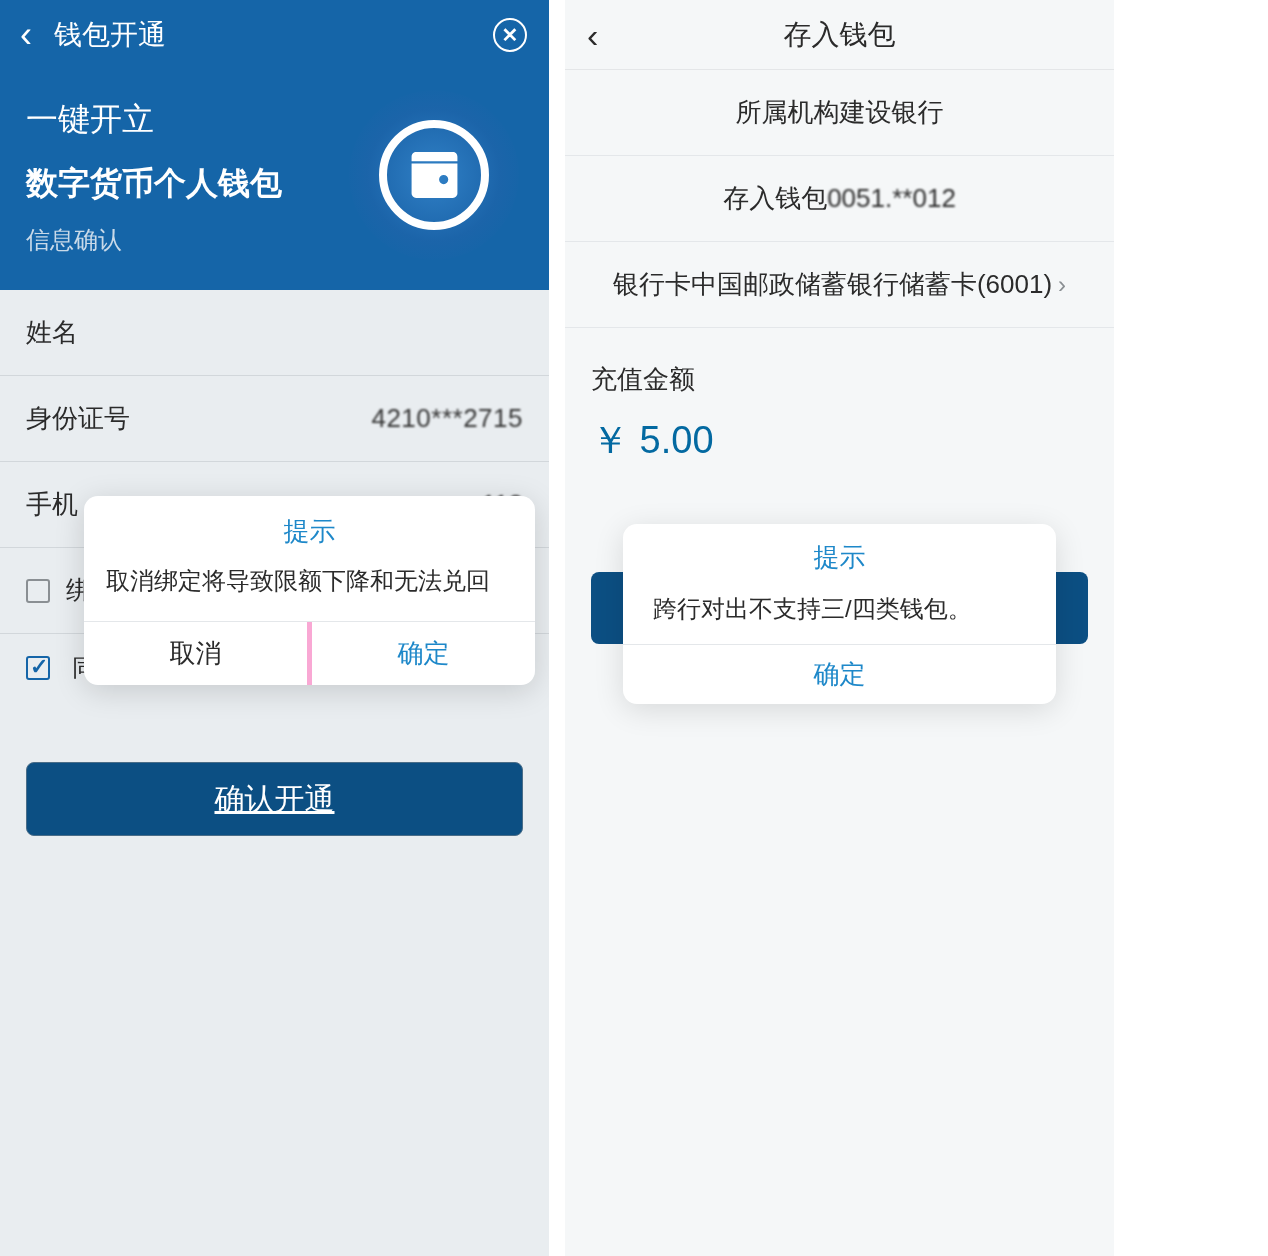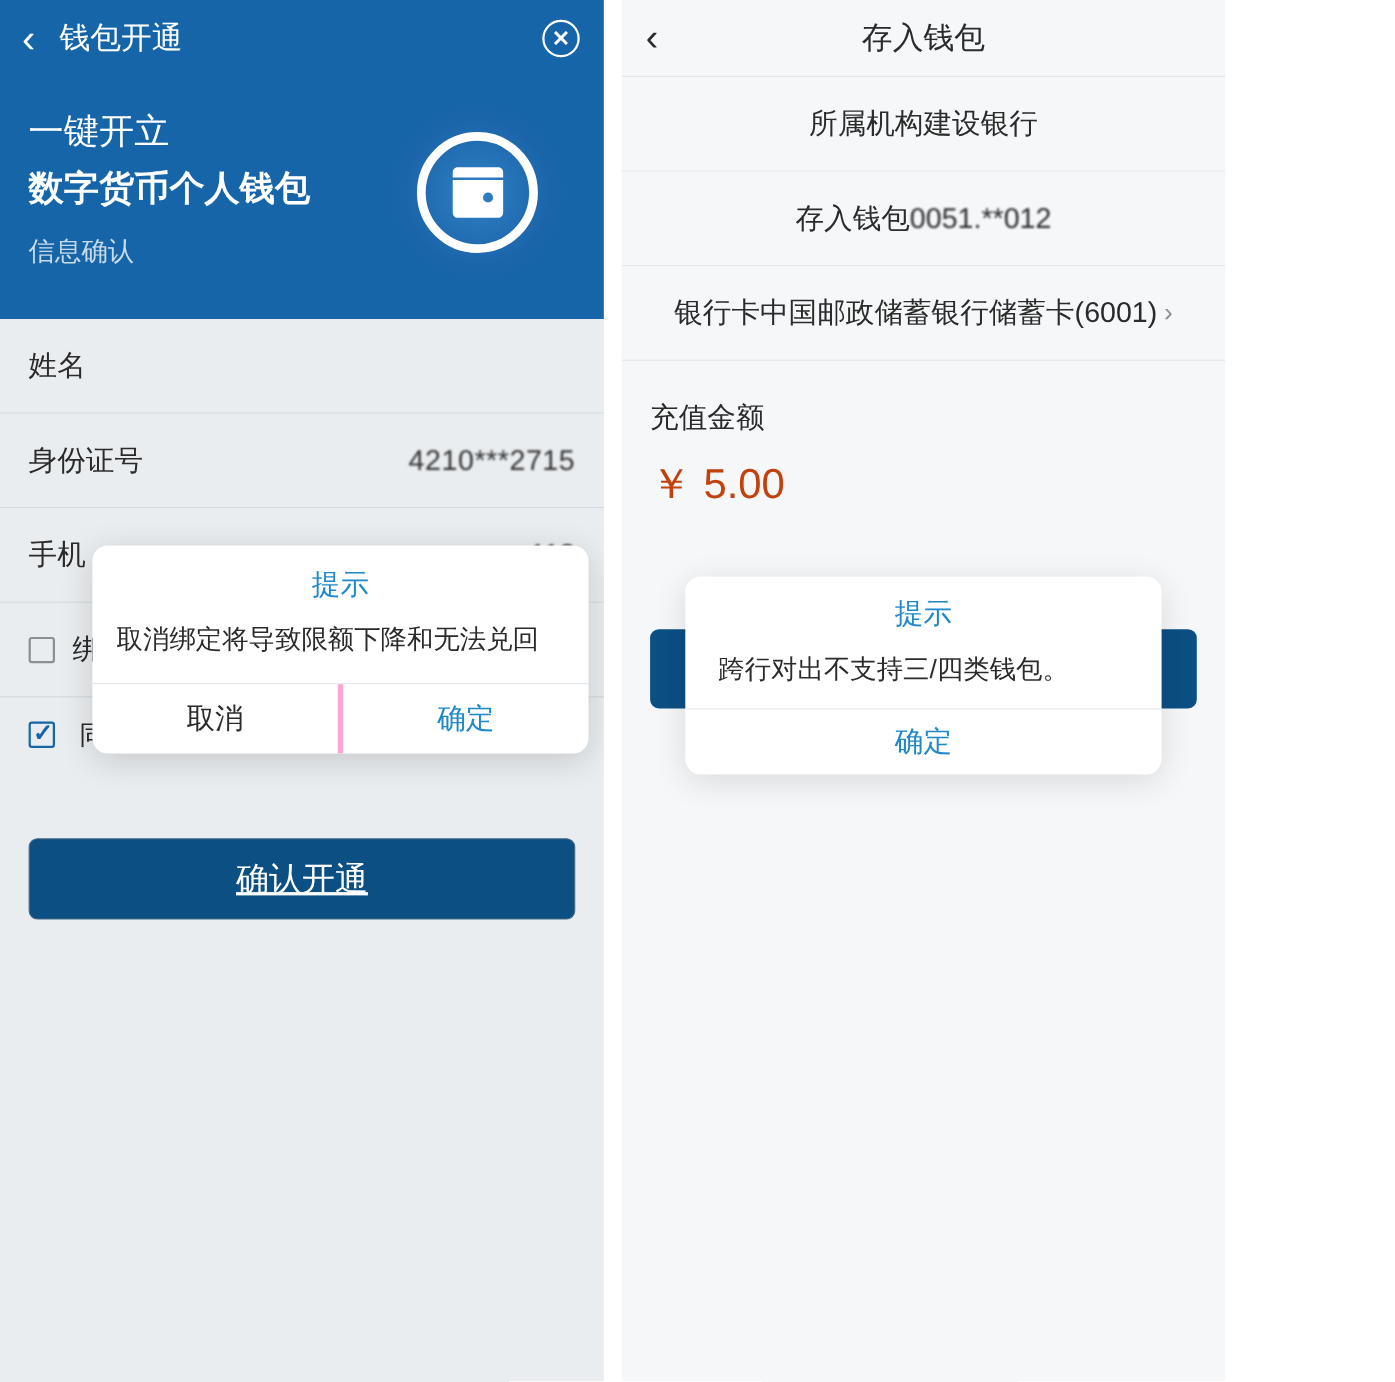--- a/index.html
+++ b/index.html
@@ -9,21 +9,21 @@
   .phone-right { width: 549px; margin-left: 8px; }
   .gap { width: 8px; background: #fff; }
 
   
   .l-header-bar { height: 70px; background: #1565a8; display: flex; align-items: center; padding: 0 20px; color: #fff; position: relative; }
   .l-back { font-size: 36px; color: #fff; margin-right: 22px; line-height: 1; }
   .l-header-title { font-size: 28px; color: #fff; font-weight: 400; }
   .l-close { position: absolute; right: 22px; top: 50%; transform: translateY(-50%); width: 34px; height: 34px; border: 2.5px solid #fff; border-radius: 50%; display: flex; align-items: center; justify-content: center; color: #fff; font-size: 20px; font-weight: bold; }
 
   .l-hero { background: #1565a8; padding: 28px 26px 40px 26px; position: relative; height: 220px; }
-  .l-hero-line1 { color: #fff; font-size: 32px; font-weight: 400; margin-bottom: 8px; }
+  .l-hero-line1 { color: #fff; font-size: 32px; font-weight: 400; margin-bottom: 20px; }
   .l-hero-line2 { color: #fff; font-size: 32px; font-weight: 700; margin-bottom: 18px; }
   .l-hero-sub { color: #c9dae9; font-size: 24px; }
   .l-hero-icon-wrap { position: absolute; right: 30px; top: 20px; width: 170px; height: 170px; border-radius: 50%; background: radial-gradient(circle, rgba(50,130,200,0.95) 0%, rgba(30,100,170,0.7) 55%, rgba(21,101,168,0) 75%); display:flex; align-items:center; justify-content:center;}
   .l-hero-circle { width: 110px; height: 110px; border: 8px solid #fff; border-radius: 50%; display: flex; align-items: center; justify-content: center; }
   .l-wallet-svg { width: 55px; height: 50px; fill: #fff; }
 
   .l-form-area { background: #e9edf0; padding: 0; position: relative; height: 966px; }
   .l-form-row { height: 86px; border-bottom: 1px solid #d2d7db; display: flex; align-items: center; padding: 0 26px; font-size: 26px; color: #2b2b2b; justify-content: space-between; background: #e9edf0; }
   .l-id-val { color: #333; letter-spacing: 0.5px; position: relative; }
   .l-phone-row-end { color: #333; }
@@ -49,21 +49,21 @@
   
   .r-header { height: 70px; display: flex; align-items:center; justify-content:center; position: relative; background: #f5f7f8; border-bottom: 1px solid #e4e6e8; }
   .r-back { position: absolute; left: 22px; top: 50%; transform: translateY(-50%); font-size: 34px; color: #2b2b2b; }
   .r-title { font-size: 28px; color: #2b2b2b; }
   .r-body { background: #f5f7f8; height: 1186px; position: relative; }
   .r-row { height: 86px; border-bottom: 1px solid #e4e7ea; display:flex; align-items:center; justify-content:center; padding: 0 26px; font-size: 26px; color: #2b2b2b; background:#f5f7f8; }
   .r-label { color: #2b2b2b; }
   .r-value { color: #2b2b2b; }
   .r-chevron { color: #8a8f93; font-size: 24px; margin-left: 6px; }
   .r-section-label { padding: 34px 26px 12px 26px; font-size: 26px; color: #2b2b2b; }
-  .r-amount { padding: 6px 26px 0 26px; font-size: 38px; color: #c2410c; }
+  .r-amount { padding: 6px 26px 0 26px; font-size: 38px; color: #0369a1; }
 
   .r-submit-shadow { position: absolute; left: 26px; right: 26px; top: 502px; height: 72px; background: #0c4f83; border-radius: 8px; }
 
   .r-dialog { position: absolute; left: 58px; right: 58px; top: 454px; background: #fff; border-radius: 14px; overflow: hidden; box-shadow: 0 6px 30px rgba(0,0,0,0.12); }
   .r-dialog-title { text-align:center; color:#1e88c9; font-size:26px; padding:16px 0 10px 0; }
   .r-dialog-body { padding: 4px 30px 14px 30px; font-size: 24px; color: #2b2b2b; line-height: 1.7; }
   .r-ref { color: #9da2a6; }
   .r-dialog-ok { border-top:1px solid #e4e7ea; height:60px; display:flex; align-items:center; justify-content:center; color:#1e88c9; font-size:26px; }
 
   .smudge { filter: blur(1px); }

